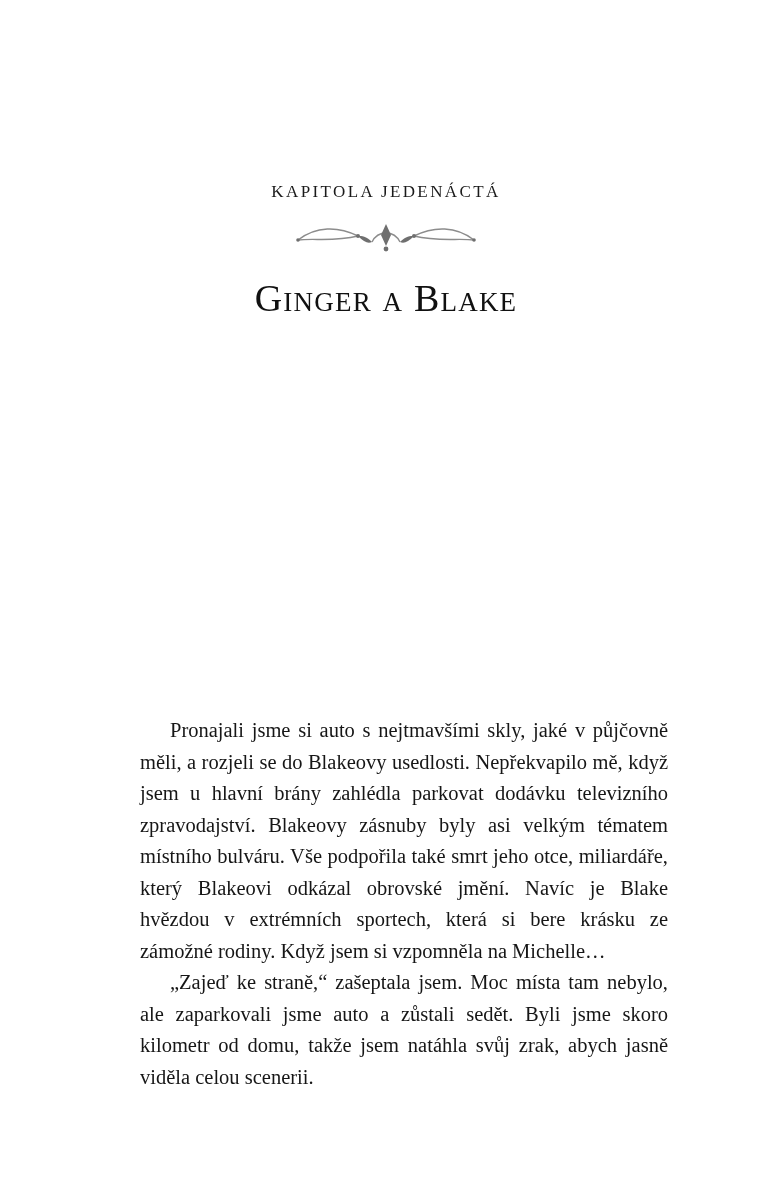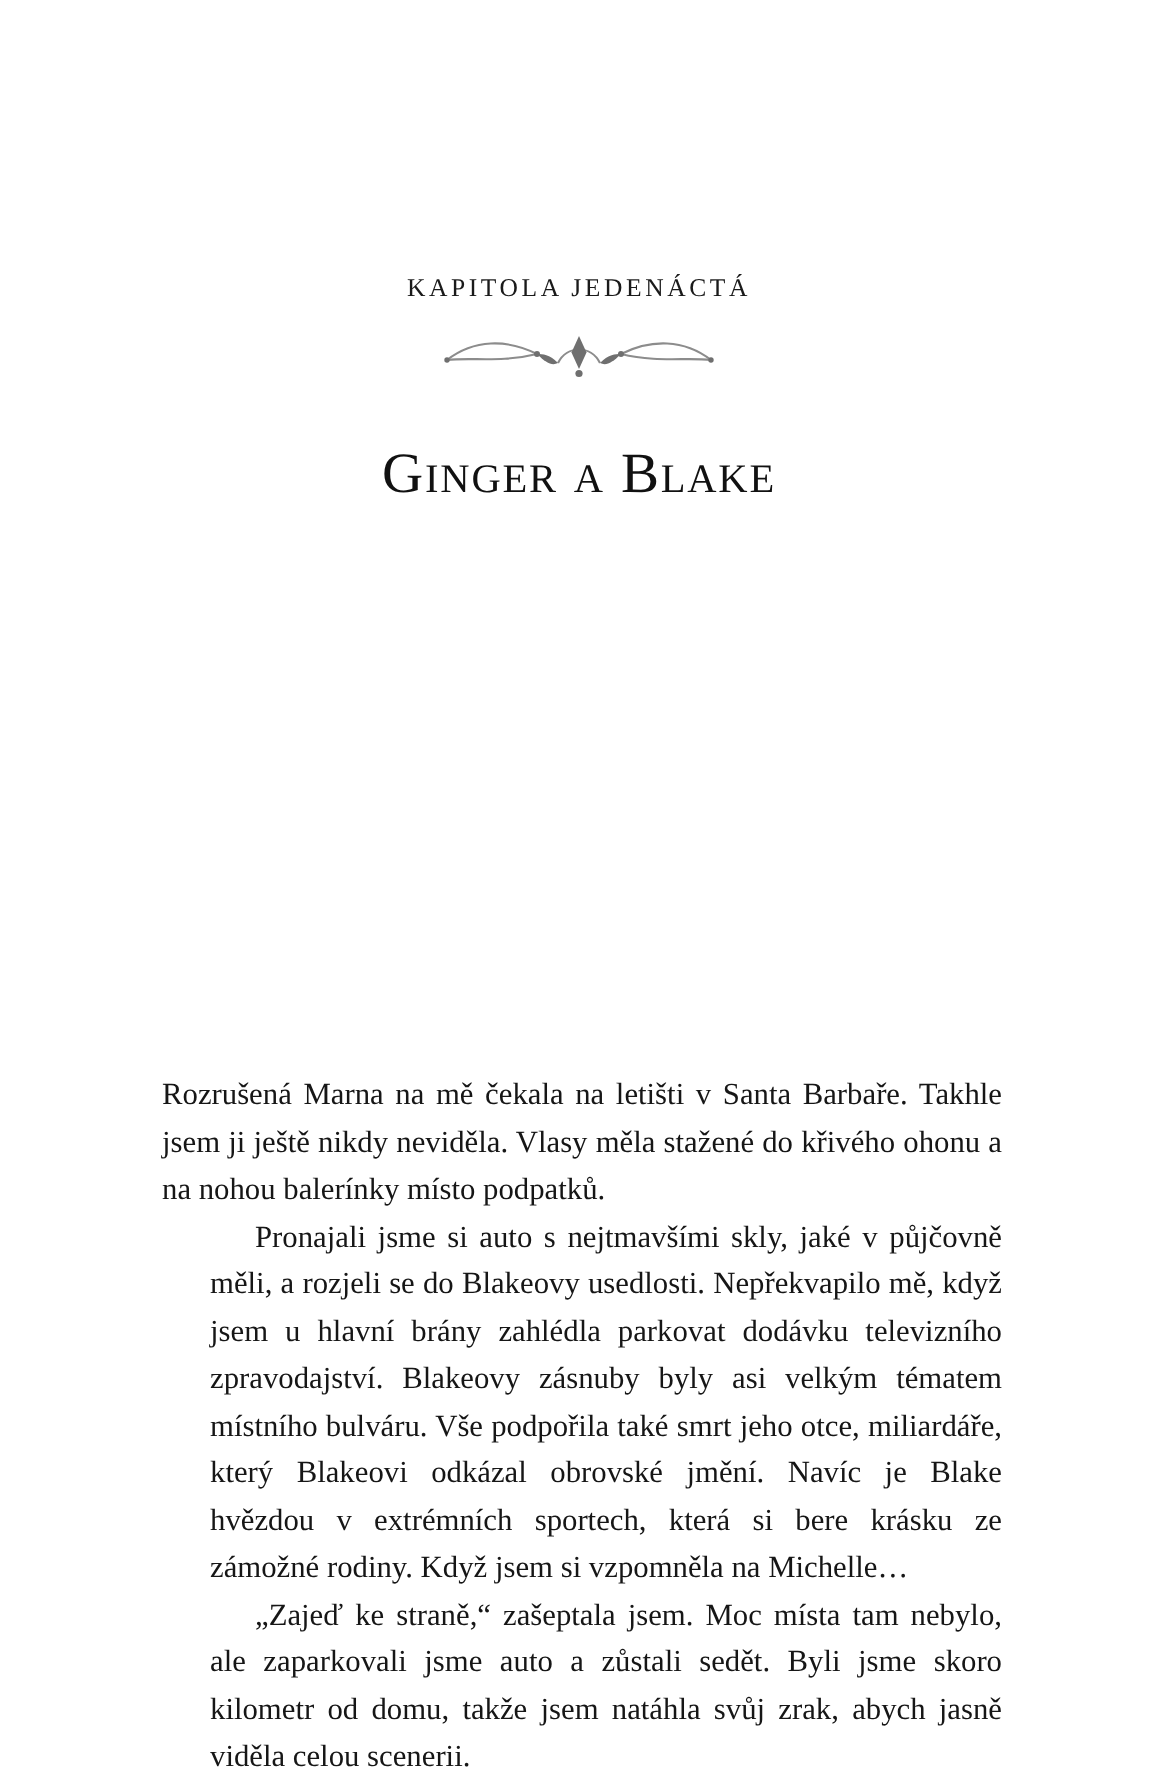--- a/index.html
+++ b/index.html
@@ -33,21 +33,21 @@
     font-variant: small-caps;
     text-transform: uppercase;
   }
   .ornament {
     margin: 18px auto 0 auto;
     width: 200px;
     height: 34px;
     display: block;
   }
   .chapter-title {
-    margin-top: 40px;
+    margin-top: 22px;
     font-size: 38px;
     font-variant: small-caps;
     letter-spacing: 1.2px;
     color: #111111;
     font-weight: normal;
   }
   .body-text {
     position: absolute;
     top: 533px;
     left: 108px;
@@ -92,19 +92,18 @@
         <circle cx="128" cy="16" r="2"></circle>
         <circle cx="12" cy="20" r="1.8"></circle>
         <circle cx="188" cy="20" r="1.8"></circle>
       </g>
     </svg>
 
     <h1 class="chapter-title">Ginger a Blake</h1>
   </div>
 
   <div class="body-text">
-    <p>Rozrušená Marna na mě čekala na letišti v Santa Barbaře. Takhle jsem ji ještě nikdy neviděla. Vlasy měla stažené do křivého ohonu a na nohou balerínky místo podpatků.</p>
     <p class="indent">Pronajali jsme si auto s nejtmavšími skly, jaké v půjčovně měli, a rozjeli se do Blakeovy usedlosti. Nepřekvapilo mě, když jsem u hlavní brány zahlédla parkovat dodávku televizního zpravodajství. Blakeovy zásnuby byly asi velkým tématem místního bulváru. Vše podpořila také smrt jeho otce, miliardáře, který Blakeovi odkázal obrovské jmění. Navíc je Blake hvězdou v extrémních sportech, která si bere krásku ze zámožné rodiny. Když jsem si vzpomněla na Michelle…</p>
     <p class="indent">„Zajeď ke straně,“ zašeptala jsem. Moc místa tam nebylo, ale zaparkovali jsme auto a zůstali sedět. Byli jsme skoro kilometr od domu, takže jsem natáhla svůj zrak, abych jasně viděla celou scenerii.</p>
 
   </div>
 
 </div>
 
 </body></html>

